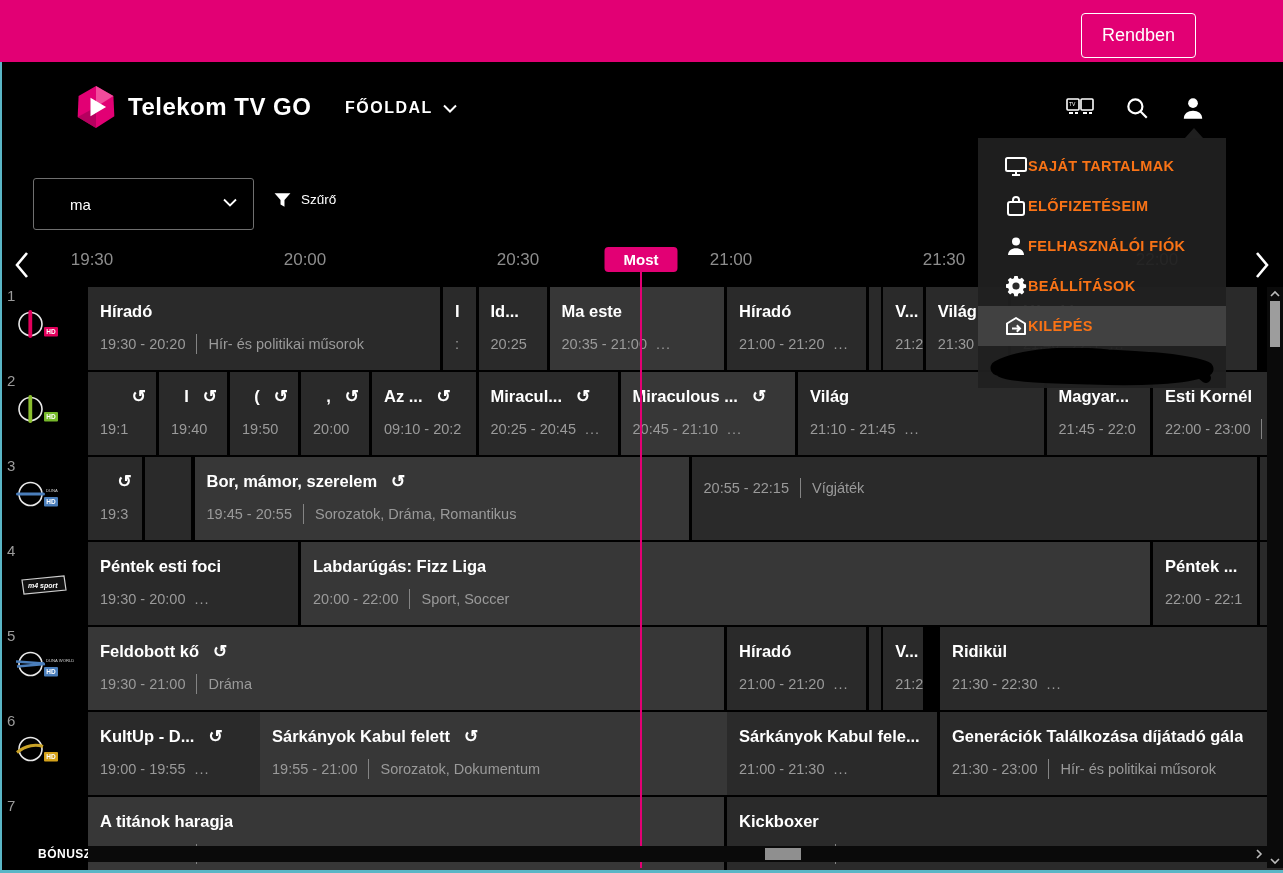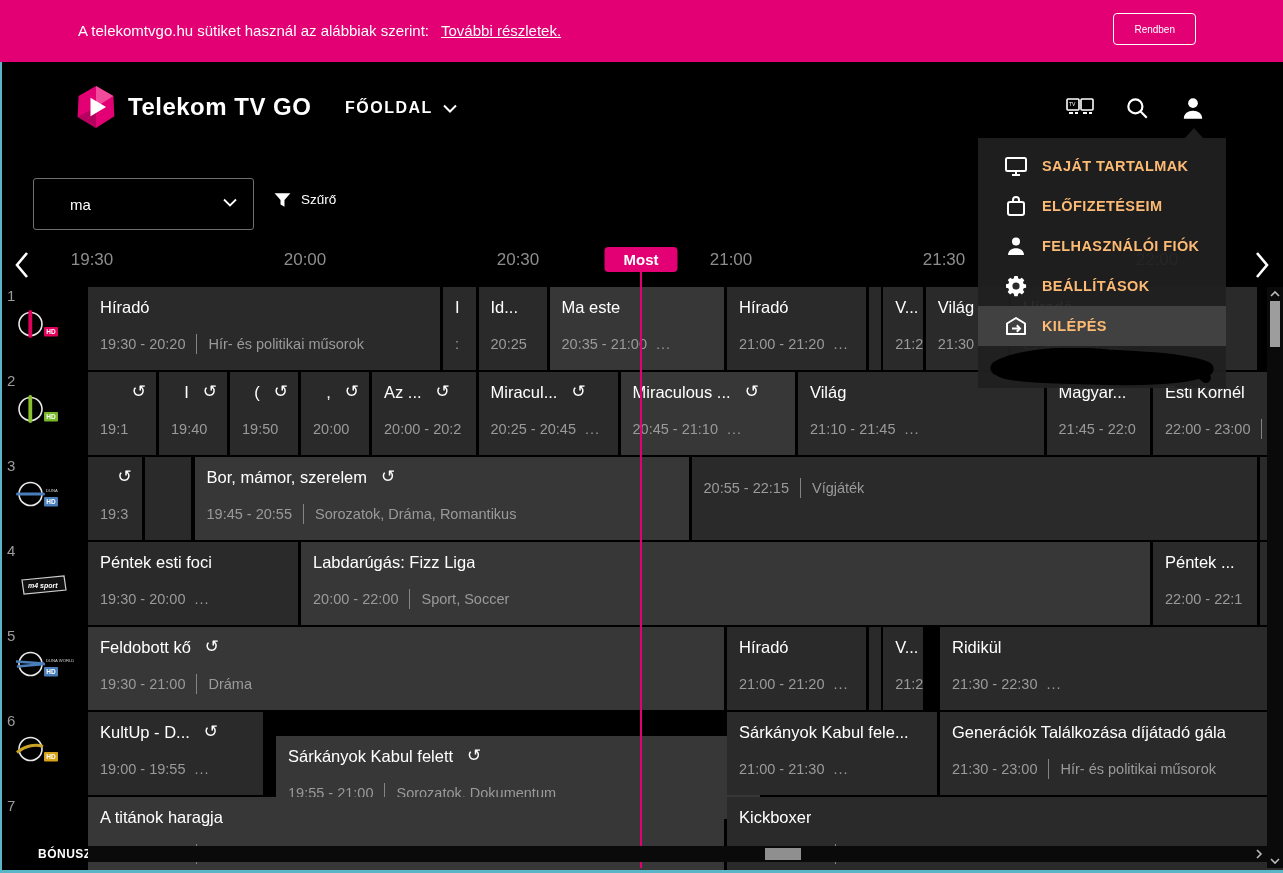--- a/index.html
+++ b/index.html
@@ -2,22 +2,22 @@
 <html><head>
 <meta charset="utf-8">
 <style>
   html,body{margin:0;padding:0;background:#000;}
   .page{position:relative;width:1283px;height:873px;background:#000;overflow:hidden;
         font-family:"Liberation Sans",sans-serif;-webkit-font-smoothing:antialiased;}
   
   .banner{position:absolute;left:0;top:0;width:1283px;height:62px;background:#e20074;color:#fff;}
   .banner-text{position:absolute;left:78px;top:22px;font-size:15px;}
   .banner-link{color:#fff;text-decoration:underline;margin-left:12px;cursor:pointer;}
-  .banner-btn{position:absolute;right:87px;top:13px;height:32px;padding:3px 20px;background:transparent;
-              border:1.5px solid #fff;border-radius:4px;color:#fff;font-size:10px;cursor:pointer;}
+  .banner-btn{position:absolute;right:87px;top:13px;height:45px;padding:3px 20px;background:transparent;
+              border:1.5px solid #fff;border-radius:4px;color:#fff;font-size:18px;cursor:pointer;}
   
   .logo{position:absolute;left:74px;top:85px;width:44px;height:44px;cursor:pointer;}
   .app-title{position:absolute;left:128px;top:93px;font-size:24px;font-weight:bold;color:#fff;letter-spacing:.5px;}
   .nav{position:absolute;left:345px;top:99px;color:#fff;font-size:16px;font-weight:bold;letter-spacing:1.5px;
        display:flex;align-items:center;gap:10px;cursor:pointer;}
   .hicon{position:absolute;top:95px;width:28px;height:26px;cursor:pointer;}
   .hicon.mosaic{left:1066px;}.hicon.search{left:1124px;}.hicon.account{left:1180px;}
   
   .day-select{position:absolute;left:33px;top:178px;width:219px;height:50px;border:1px solid #6f6f6f;
               border-radius:3px;color:#fff;font-size:15px;display:flex;align-items:center;cursor:pointer;}
@@ -35,57 +35,54 @@
   
   .epg{position:absolute;left:0;top:287px;width:1283px;height:584px;overflow:hidden;}
   .ch-row{position:absolute;left:0;width:1283px;height:83px;}
   .ch-num{position:absolute;left:7px;top:0;color:#9b9b9b;font-size:15px;}
   .ch-logo{position:absolute;left:16px;top:22px;width:60px;height:42px;}
   .ch-cell{position:absolute;left:0;top:0;width:88px;height:83px;cursor:pointer;}
   .bonus-text{position:absolute;left:22px;top:28px;color:#fff;font-size:12px;font-weight:bold;letter-spacing:.5px;}
   .prog{position:absolute;top:0;height:83px;background:#2a2a2a;overflow:hidden;box-sizing:border-box;
         padding:11px 0 0 12px;cursor:pointer;}
   .prog.cur{background:#373737;}
-  .pt-row{display:flex;align-items:flex-start;height:26px;overflow:hidden;}
+  .pt-row{display:flex;align-items:center;height:26px;overflow:hidden;font-weight:bold;}
   .prog.tiny .pt-row{justify-content:flex-end;padding-right:10px;}
   .pt{color:#fff;font-size:16.5px;white-space:nowrap;overflow:hidden;}
   .restart{color:#fff;font-size:17px;margin-left:14px;line-height:1;flex:none;}
   .pm-row{display:flex;align-items:center;margin-top:9px;height:22px;overflow:hidden;
           color:#9a9a9a;font-size:14.5px;white-space:nowrap;}
   .genre{border-left:1px solid #848484;margin-left:11px;padding-left:11px;height:20px;line-height:20px;}
   .more{margin-left:9px;letter-spacing:1px;}
   
   .menu{position:absolute;left:978px;top:138px;width:248px;height:250px;background:rgba(32,32,32,.95);z-index:60;}
   .menu-caret{position:absolute;left:207px;top:-10px;width:0;height:0;border-left:9px solid transparent;
               border-right:9px solid transparent;border-bottom:10px solid rgba(32,32,32,.97);}
   .menu-item{position:relative;height:40px;display:flex;align-items:center;cursor:pointer;}
   .menu-item.hl{background:#414141;}
   .mi-icon{margin-left:26px;width:24px;height:24px;flex:none;}
-  .mi-label{margin-left:14px;color:#fdba74;font-size:14.5px;font-weight:bold;letter-spacing:.4px;}
+  .mi-label{color:#f97316;font-size:14.5px;font-weight:bold;letter-spacing:.4px;}
   .scribble{position:absolute;left:12px;top:210px;}
   
   .vscroll{position:absolute;right:0;top:287px;width:16px;height:581px;z-index:45;background:#0a0a0a;}
   .vthumb{position:absolute;left:3px;top:14px;width:10px;height:46px;background:#9d9d9d;cursor:grab;}
   .varrow{position:absolute;left:2px;width:12px;height:12px;cursor:pointer;}
   .hscroll{position:absolute;left:88px;top:846px;width:1179px;height:16px;z-index:44;background:#0a0a0a;}
   .hthumb{position:absolute;left:677px;top:2px;width:36px;height:12px;background:#8f8f8f;cursor:grab;}
   .harrow{position:absolute;right:2px;top:2px;width:12px;height:12px;cursor:pointer;}
   
   .edge-left{position:absolute;left:0;top:62px;width:2px;height:811px;background:#5ab6c6;z-index:70;}
   .edge-bottom{position:absolute;left:0;top:870px;width:1283px;height:3px;background:#5ab6c6;z-index:70;}
 </style>
 </head>
 <body>
 
 <div class="page">
 
   <div class="banner">
-    <span class="banner-text">
-      <span>A telekomtvgo.hu sütiket használ az alábbiak szerint:</span><a class="banner-link">További részletek.</a>
-    </span>
     <button class="banner-btn">Rendben</button>
   </div>
 
   <div class="logo">
     <svg width="44" height="44" viewBox="0 0 48 48">
       <polygon points="24,1 43,12 44,34 24,47 4,35 5,12" fill="#e20074"></polygon>
       <polygon points="24,1 43,12 24,24" fill="#f566a8" opacity="0.75"></polygon>
       <polygon points="4,35 24,24 24,47" fill="#a40057" opacity="0.7"></polygon>
       <polygon points="18,14 35,24 18,34" fill="#fff"></polygon>
     </svg>
@@ -285,21 +282,21 @@
           <div class="pm-row">
             <span>20:00</span>
           </div>
         </div>
         <div class="prog" style="left: 372px; width: 103.5px;">
           <div class="pt-row">
             <span class="pt">Az ...</span>
             <span class="restart">↺</span>
           </div>
           <div class="pm-row">
-            <span>20:00 - 20:2</span>
+            <span>09:10 - 20:2</span>
           </div>
         </div>
         <div class="prog" style="left: 478.5px; width: 139px;">
           <div class="pt-row">
             <span class="pt">Miracul...</span>
             <span class="restart">↺</span>
           </div>
           <div class="pm-row">
             <span>20:25 - 20:45</span>
             <span class="more">...</span>
@@ -507,21 +504,21 @@
         <div class="prog" style="left: 88px; width: 174.5px;">
           <div class="pt-row">
             <span class="pt">KultUp - D...</span>
             <span class="restart">↺</span>
           </div>
           <div class="pm-row">
             <span>19:00 - 19:55</span>
             <span class="more">...</span>
           </div>
         </div>
-        <div class="prog cur" style="left: 276px; width: 484px; margin-top: 24px;">
+        <div class="prog cur" style="left: 260px; width: 484px;">
           <div class="pt-row">
             <span class="pt">Sárkányok Kabul felett</span>
             <span class="restart">↺</span>
           </div>
           <div class="pm-row">
             <span>19:55 - 21:00</span>
             <span class="genre">Sorozatok, Dokumentum</span>
           </div>
         </div>
         <div class="prog" style="left: 727px; width: 210px;">

